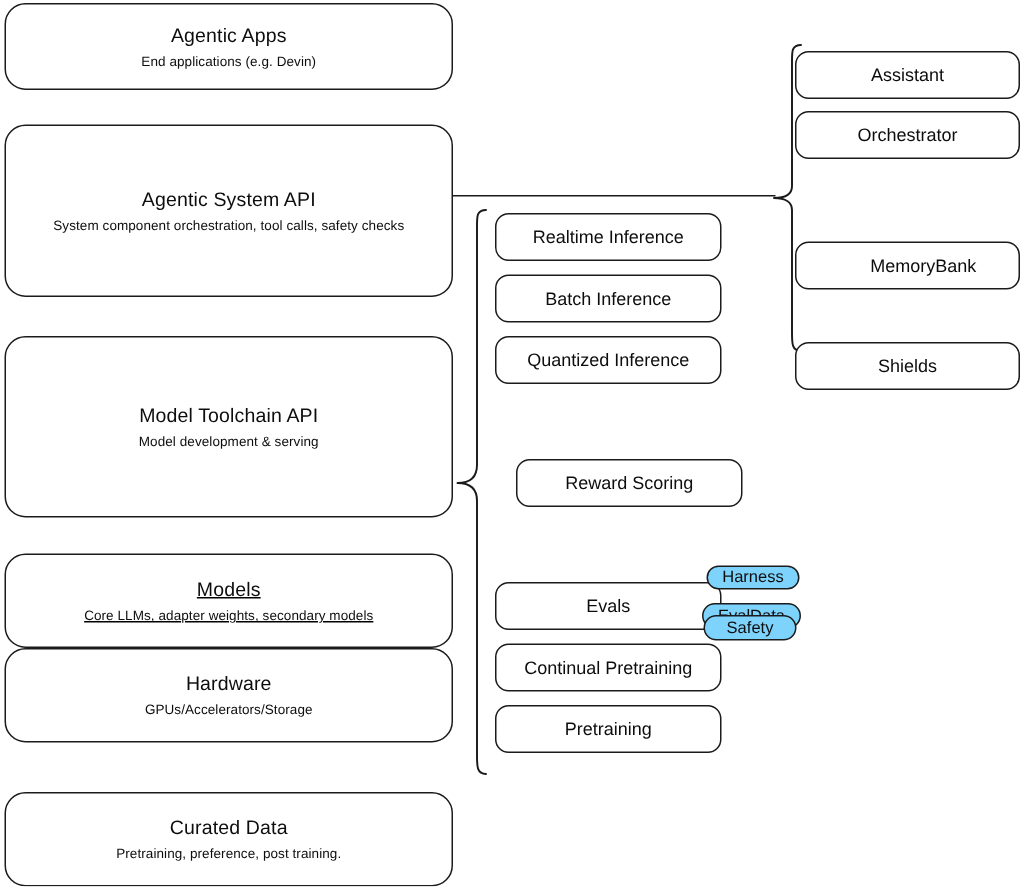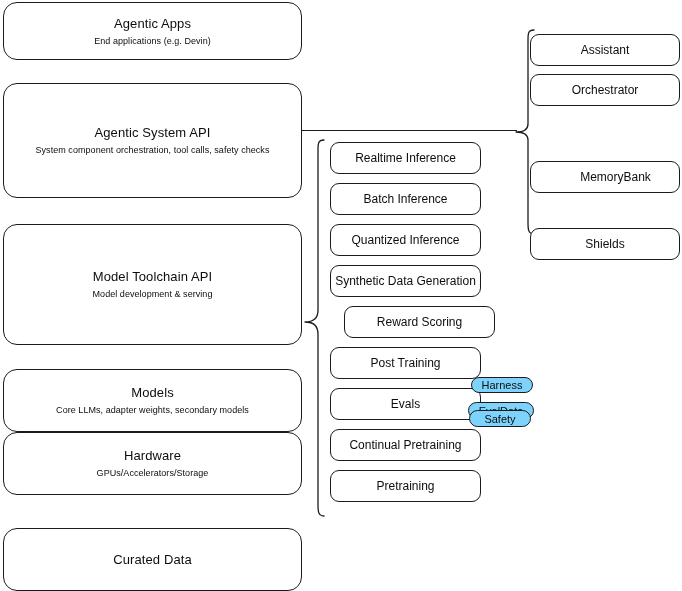--- a/index.html
+++ b/index.html
@@ -93,32 +93,33 @@
   <div class="layer-box" style="left:3px; top:83px; width:299px; height:115px;">
     <div class="layer-title">Agentic System API</div>
     <div class="layer-sub">System component orchestration, tool calls, safety checks</div>
   </div>
 
   <div class="layer-box" style="left:3px; top:224px; width:299px; height:121px;">
     <div class="layer-title">Model Toolchain API</div>
     <div class="layer-sub">Model development &amp; serving</div>
   </div>
 
-  <div class="layer-box" style="left:3px; top:369px; width:299px; height:63px;">
+  <div class="layer-box" style="left:3px; top:369px; width:299px; height:63px;text-decoration:underline;">
     <div class="layer-title">Models</div>
     <div class="layer-sub">Core LLMs, adapter weights, secondary models</div>
   </div>
 
   <div class="layer-box" style="left:3px; top:432px; width:299px; height:63px;">
     <div class="layer-title">Hardware</div>
     <div class="layer-sub">GPUs/Accelerators/Storage</div>
   </div>
 
   <div class="layer-box" style="left:3px; top:528px; width:299px; height:63px;">
     <div class="layer-title">Curated Data</div>
+    <div class="layer-sub">Pretraining, preference, post training.</div>
   </div>
 
   <div class="connector-line" style="left:302px; top:130px; width:215px; height:1.3px;"></div>
 
   <div class="bracket" style="left:300px; top:138px; width:26px; height:380px;">
     <svg width="26" height="380" viewBox="0 0 26 380" fill="none" stroke="#1b1b1b" stroke-width="1.3" stroke-linecap="round" stroke-linejoin="round">
       <path d="M24 2 C18 2, 18 6, 18 12 L18 172 C18 180, 14 184, 5 184 C14 184, 18 188, 18 196 L18 366 C18 373, 18 378, 24 378"></path>
     </svg>
   </div>
 
@@ -127,25 +128,23 @@
       <path d="M20 2 C14 2, 14 6, 14 12 L14 96 C14 101, 10 104, 2 104 C10 104, 14 107, 14 112 L14 194 C14 201, 14 206, 20 206"></path>
     </svg>
   </div>
 
   <div class="pill-box" style="left:330px; top:142px; width:151px; height:32px;">Realtime Inference</div>
 
   <div class="pill-box" style="left:330px; top:183px; width:151px; height:32px;">Batch Inference</div>
 
   <div class="pill-box" style="left:330px; top:224px; width:151px; height:32px;">Quantized Inference</div>
 
-  <div class="pill-box" style="left:330px; top:265px; width:151px; height:32px;">Synthetic Data Generation</div>
 
   <div class="pill-box" style="left:344px; top:306px; width:151px; height:32px;">Reward Scoring</div>
 
-  <div class="pill-box" style="left:330px; top:347px; width:151px; height:32px;">Post Training</div>
 
   <div class="pill-box" style="left:330px; top:388px; width:151px; height:32px;">Evals</div>
 
   <div class="pill-box" style="left:330px; top:429px; width:151px; height:32px;">Continual Pretraining</div>
 
   <div class="pill-box" style="left:330px; top:470px; width:151px; height:32px;">Pretraining</div>
 
   <div class="mini-pill" style="left:471px; top:377px; width:62px; height:16px;">Harness</div>
 
   <div class="mini-pill" style="left:468px; top:402px; width:66px; height:17px;">EvalData</div>

